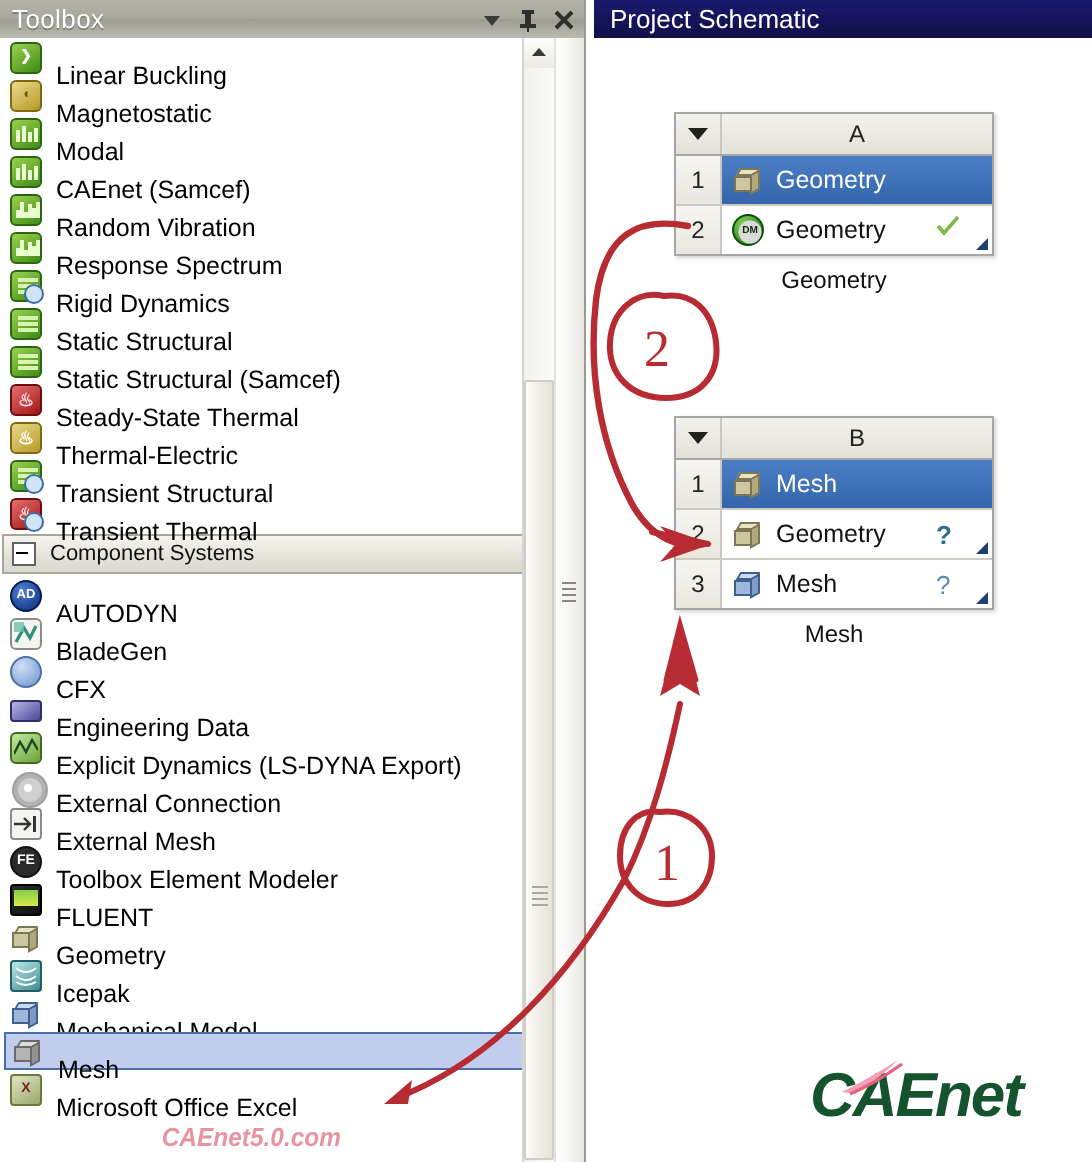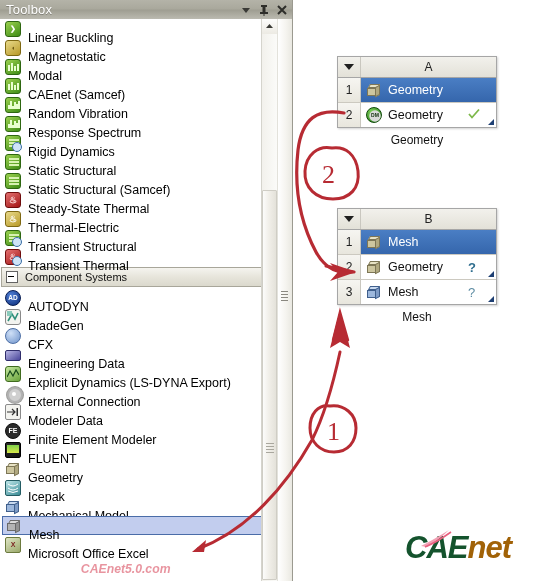--- a/index.html
+++ b/index.html
@@ -169,21 +169,21 @@
     background:#d9d9d9;border-radius:50%;transform:scale(.72);}
   
   #caenet-watermark{
     position:absolute;left:404px;top:528px;width:140px;height:40px;
   }
   #caenet-watermark .wmtext{
     font-size:31px;font-weight:bold;font-style:italic;letter-spacing:-1px;
     font-family:"Liberation Sans",sans-serif;line-height:40px;
   }
   #caenet-watermark .cae{color:#14532d;}
-  #caenet-watermark .net{color:#a16207;}
+  #caenet-watermark .net{color:#14532d;}
   #excel-watermark{
     position:absolute;left:78px;top:561px;font-size:13px;font-weight:bold;
     color:rgba(214,60,80,.55);font-style:italic;letter-spacing:0px;
     transform:scaleX(.94);
   }
   
   #annotations{position:absolute;left:0;top:0;width:546px;height:581px;pointer-events:none;}
 </style>
 </head>
 <body>
@@ -417,29 +417,29 @@
     </div>
 
     <div class="tb-row">
       <span class="tb-icon">
         <span class="ic white" style="border-radius:2px"></span>
         <svg style="position:absolute;left:2px;top:4px" width="12" height="8" viewBox="0 0 12 8">
           <path d="M0 4 L8 4 M5 1 L8 4 L5 7" stroke="#333" stroke-width="1.2" fill="none"></path>
           <rect x="9.5" y="0" width="1.5" height="8" fill="#333"></rect>
         </svg>
       </span>
-      <span class="lbl">Modeler Data</span>
+      <span class="lbl">External Mesh</span>
     </div>
 
     <div class="tb-row">
       <span class="tb-icon">
         <span class="ic" style="border-radius:50%;background:#2b2b2b;border:1px solid #111;"></span>
         <span class="ic-txt" style="font-size:7px;color:#fff;">FE</span>
       </span>
-      <span class="lbl">Finite Element Modeler</span>
+      <span class="lbl">Toolbox Element Modeler</span>
     </div>
 
     <div class="tb-row">
       <span class="tb-icon">
         <span class="ic" style="background:linear-gradient(145deg,#2c2c2c,#111);border:1px solid #000;border-radius:2px;"></span>
         <span style="position:absolute;left:2px;top:3px;width:12px;height:8px;background:linear-gradient(to bottom,#7fd04a,#d8e84a);"></span>
       </span>
       <span class="lbl">FLUENT</span>
     </div>
 
@@ -516,20 +516,23 @@
       <i style="top:0"></i>
         <i style="top:3px"></i>
         <i style="top:6px"></i>
         <i style="top:9px"></i>
     </div>
   </div>
 </div>
 
 <div id="schematic-panel">
 
+  <div id="schematic-header">
+    <div id="schematic-title">Project Schematic</div>
+  </div>
 
   <div class="sys-block" style="left:44px;top:56px;width:160px;">
     <div class="sys-table" style="width:158px;">
       <div class="sys-head">
         <div class="num">
             <span class="caret-down"></span>
           </div>
         <div class="letter">A</div>
       </div>
       <div class="sys-row hl">

